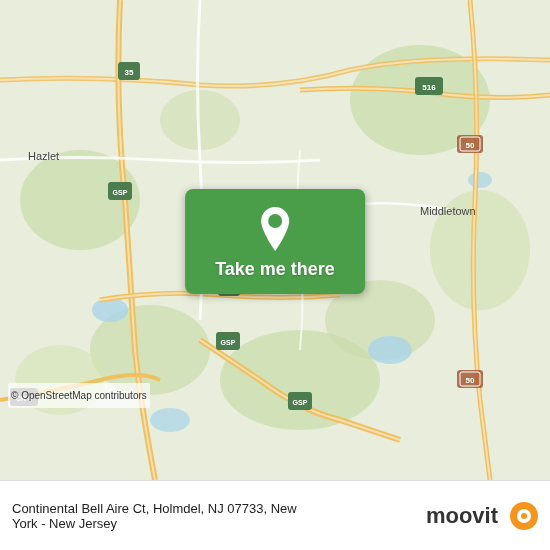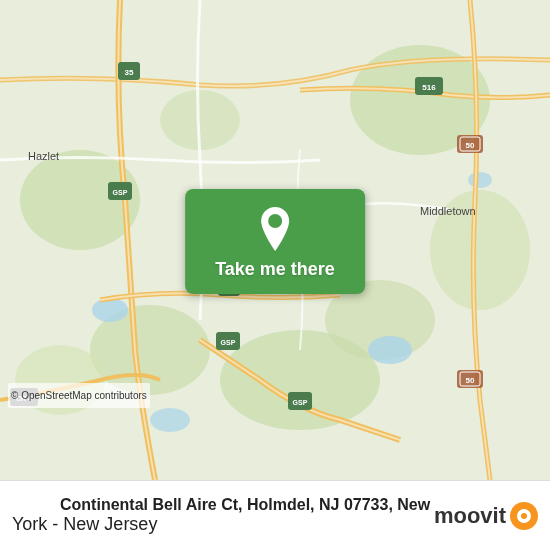--- a/index.html
+++ b/index.html
@@ -77,46 +77,46 @@
       justify-content: space-between;
       padding: 0 12px;
       border-top: 1px solid #ddd;
     }
 
     #address-block {
       flex: 1;
     }
 
     #address-line1 {
-      font-size: 16px;
+      font-size: 13px;
       color: #222;
-      font-weight: 700;
-      margin-left: 48px;
+      font-weight: 400;
     }
 
     #address-line2 {
-      font-size: 18px;
+      font-size: 13px;
       color: #222;
     }
 
     #openstreetmap-credit {
       position: absolute;
       bottom: 72px;
       left: 8px;
       font-size: 10px;
       color: #333;
       background: rgba(255,255,255,0.7);
       padding: 7px 3px;
       border-radius: 2px;
     }
 
     #moovit-logo {
       display: flex;
       align-items: center;
       flex-shrink: 0;
+      gap: 8px;
     }
 
     .moovit-text {
       font-size: 22px;
       font-weight: bold;
     }
 
     .moovit-icon-circle {
       width: 28px;
       height: 28px;

